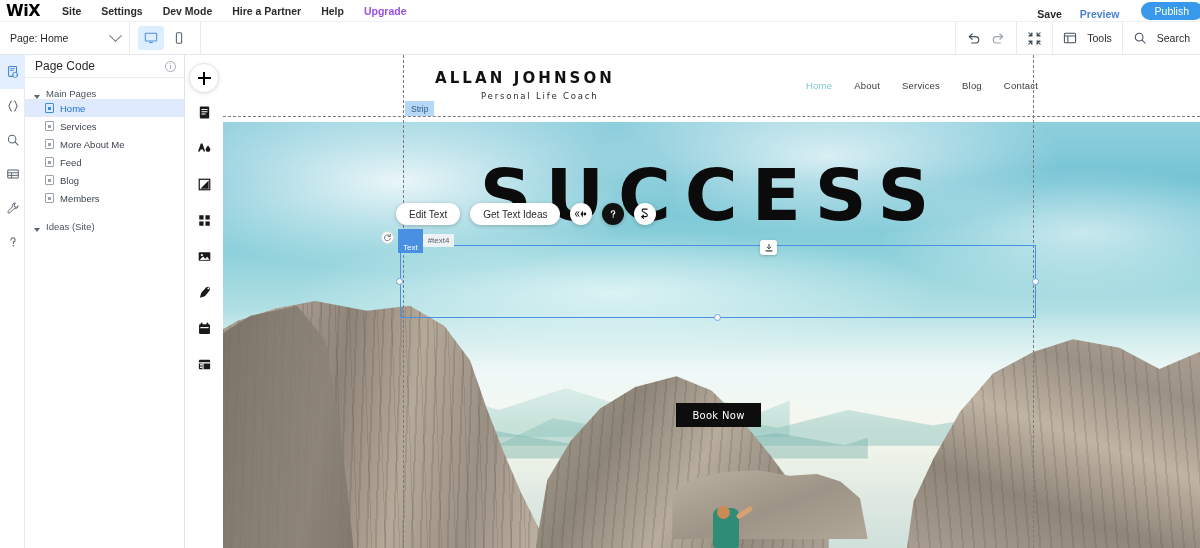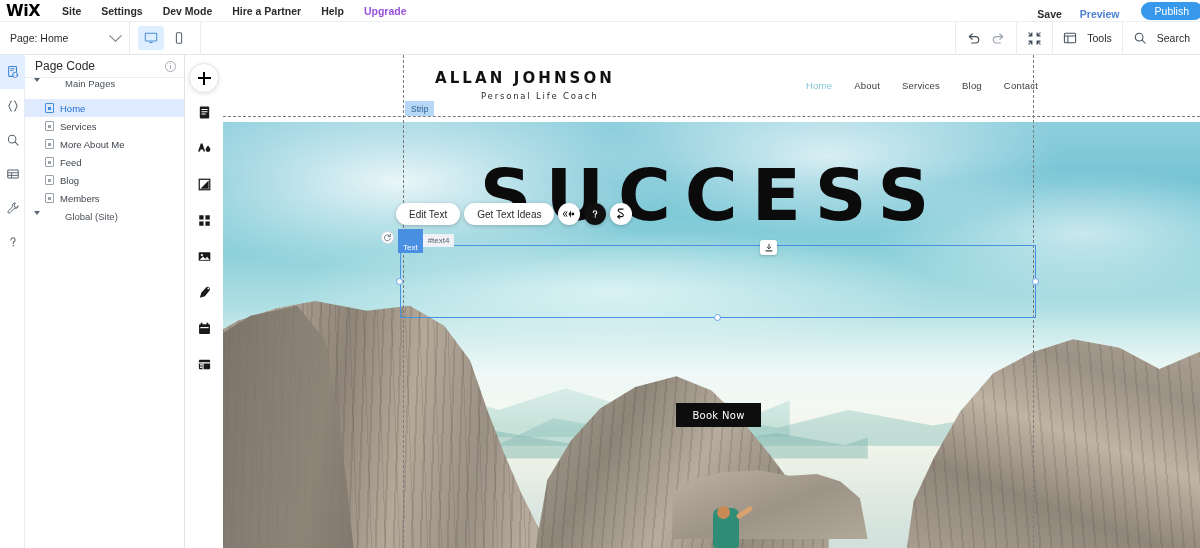--- a/index.html
+++ b/index.html
@@ -92,21 +92,21 @@
     height: 23px; display: flex; align-items: center;
     padding: 0 8px 0 10px; border-bottom: 1px solid #e9ecf0;
   }
   .cp-title { font-size: 12px; color: #2b2b2b; }
   .info-i {
     margin-left: auto; width: 11px; height: 11px; border: 1px solid #a7adb5;
     border-radius: 50%; font-size: 8px; line-height: 9px; text-align: center;
     color: #8a9199; font-family: "Liberation Serif", serif;
   }
   .cp-group {
-    display: flex; align-items: flex-start; height: 21px; padding-left: 9px; gap: 19px;
+    display: flex; align-items: flex-end; height: 21px; padding-left: 9px;
   }
   .caret {
     width: 0; height: 0; border-left: 3.5px solid transparent;
     border-right: 3.5px solid transparent; border-top: 4.5px solid #5b6670;
     margin-right: 6px;
   }
   .cp-group-label { font-size: 9.5px; color: #4a5259; }
   .cp-row {
     display: flex; align-items: center; height: 18px; padding-left: 20px;
   }
@@ -308,21 +308,21 @@
     display: flex; align-items: center; justify-content: center; z-index: 25;
   }
   .top-handle {
     position: absolute; left: 760px; top: 240px; width: 17px; height: 15px;
     background: #fff; border-radius: 3px;
     box-shadow: 0 1px 3px rgba(0,0,0,.22);
     display: flex; align-items: center; justify-content: center; z-index: 25;
   }
   .float-toolbar {
     position: absolute; left: 396px; top: 203px; display: flex;
-    align-items: center; gap: 4px; z-index: 26;
+    align-items: center; gap: 10px; z-index: 26;
   }
   .pill {
     height: 22px; background: #fff; border-radius: 11px; padding: 0 13px;
     display: flex; align-items: center; font-size: 10px; color: #2b2b2b;
     box-shadow: 0 1px 4px rgba(0,0,0,.22);
   }
   .circ {
     width: 22px; height: 22px; border-radius: 50%; background: #fff;
     display: flex; align-items: center; justify-content: center;
     box-shadow: 0 1px 4px rgba(0,0,0,.22);
@@ -474,21 +474,21 @@
       <span class="file-ico"></span>
       <span class="cp-row-label">Blog</span>
     </div>
     <div class="cp-row">
       <span class="file-ico"></span>
       <span class="cp-row-label">Members</span>
     </div>
 
     <div class="cp-group" style="margin-top:4px">
       <span class="caret"></span>
-      <span class="cp-group-label">Global (Site)</span>
+      <span class="cp-group-label">Ideas (Site)</span>
     </div>
   </div>
 
   <div class="addbar">
     <div class="add-circle"></div>
     <div class="ab-btn">
       <svg width="15" height="15" viewBox="0 0 16 16">
         <rect x="3" y="1.6" width="10" height="12.8" rx="1" fill="#1a1a1a"></rect>
         <path d="M5.2 4.8h5.6M5.2 7.2h5.6M5.2 9.6h3.6" stroke="#fff" stroke-width="1.1" stroke-linecap="round"></path>
       </svg>

